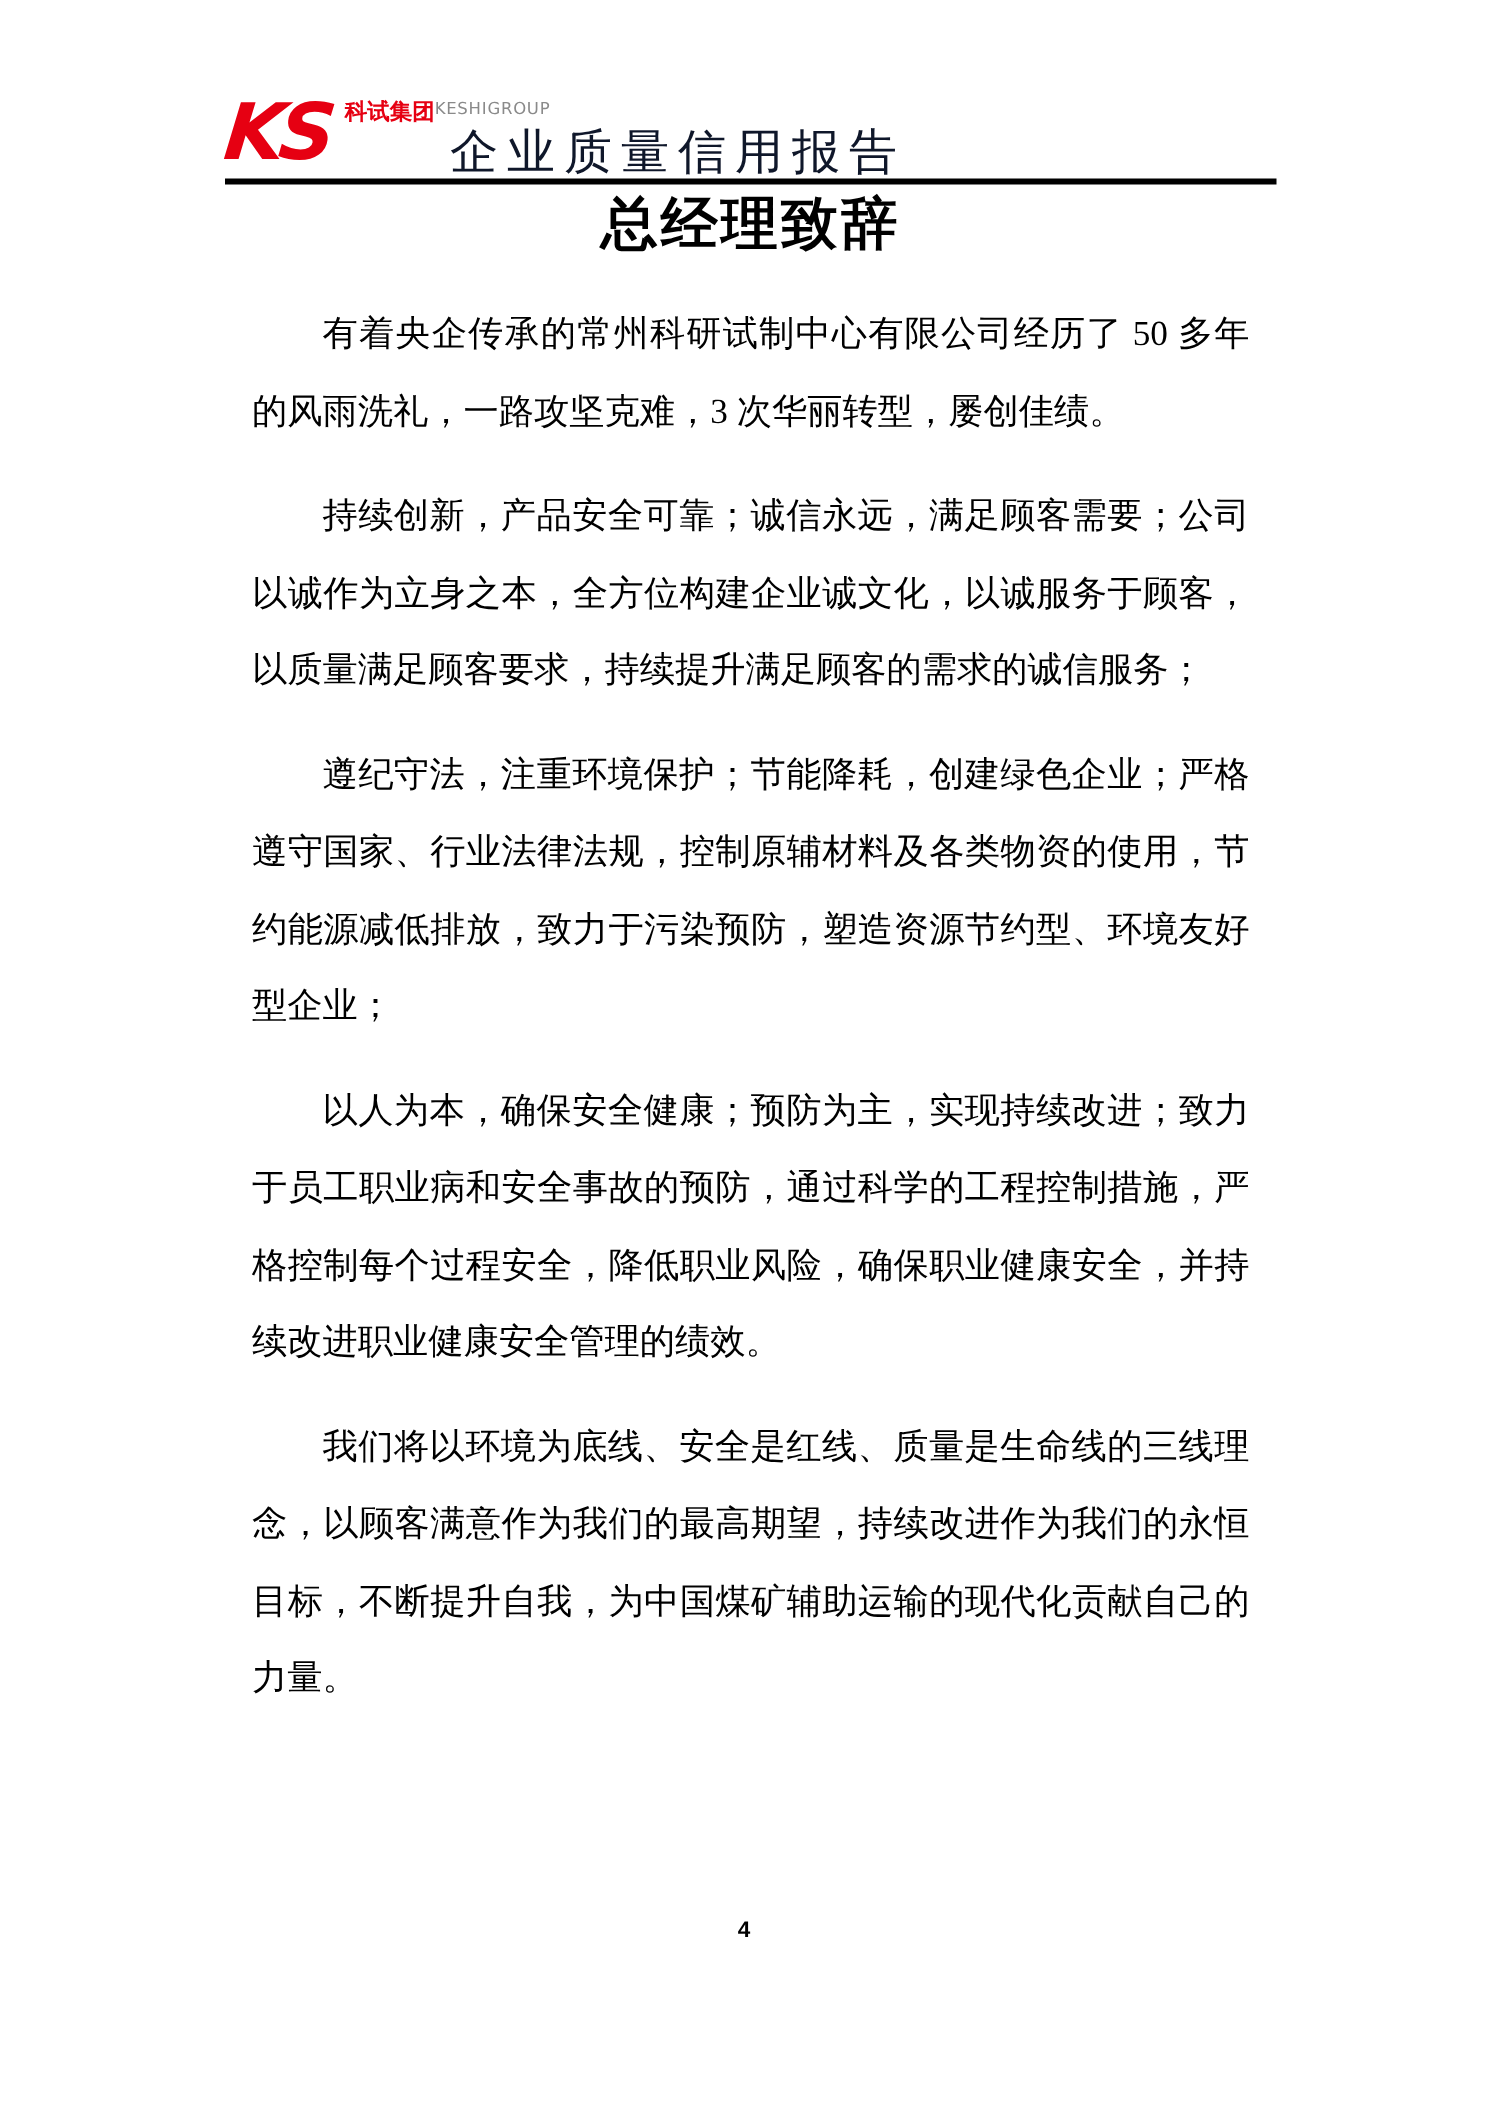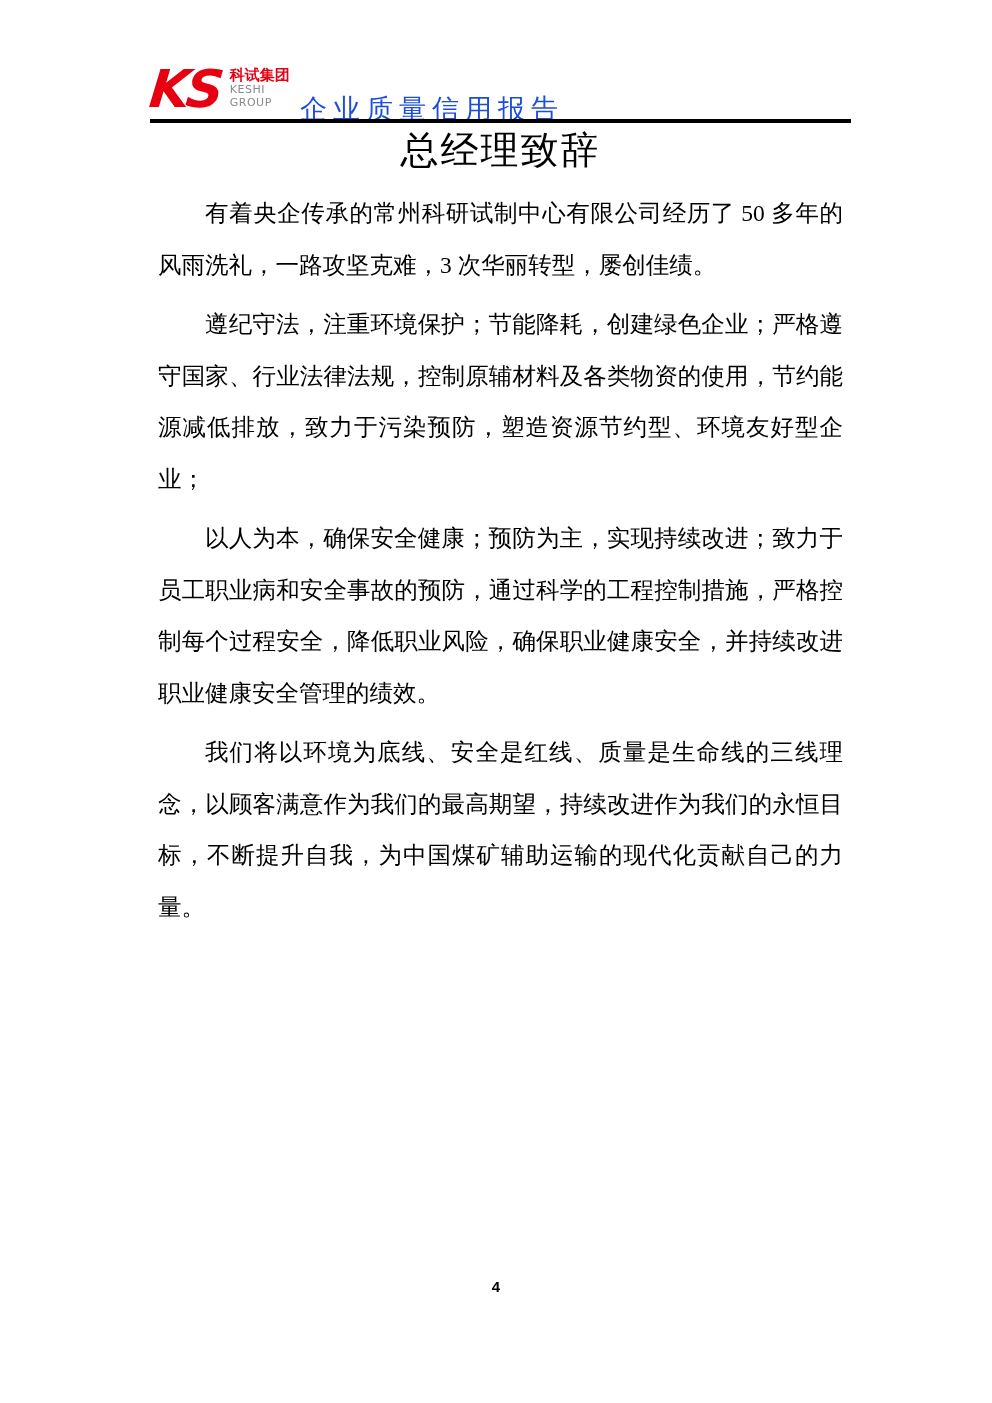--- a/index.html
+++ b/index.html
@@ -43,46 +43,46 @@
     font-size: 52px;
     line-height: 50px;
     letter-spacing: -4px;
     color: #e60012;
     transform: skewX(-6deg);
   }
   .logo-text {
     margin-left: 10px;
     margin-top: 2px;
     display: flex;
-    flex-direction: column;
+    flex-direction: row;
     justify-content: flex-end;
   }
   .logo-cn {
     color: #e60012;
     font-size: 15px;
     font-weight: bold;
     line-height: 17px;
     font-family: "Liberation Sans", "DejaVu Sans", sans-serif;
   }
   .logo-en {
     color: #8a8a8a;
     font-size: 11px;
     font-weight: normal;
     line-height: 13px;
     letter-spacing: 0.5px;
     font-family: "DejaVu Sans", "Liberation Sans", sans-serif;
   }
   .doc-title {
     position: absolute;
     left: 150px;
-    top: 33px;
-    font-size: 27px;
+    top: 22px;
+    font-size: 32px;
     letter-spacing: 6px;
     font-family: "Liberation Serif", "DejaVu Serif", serif;
-    color: #1d4ed8;
+    color: #0f172a;
     white-space: nowrap;
   }
   .header-rule {
     position: absolute;
     left: 150px;
     top: 119px;
     width: 701px;
     height: 4px;
     background: #000000;
   }
@@ -90,37 +90,37 @@
   
   .main-title {
     position: absolute;
     left: 150px;
     top: 127px;
     width: 701px;
     text-align: center;
     font-size: 38px;
     line-height: 46px;
     letter-spacing: 2px;
-    font-weight: 400;
+    font-weight: 700;
     margin: 0;
   }
 
   
   .content {
     position: absolute;
     left: 150px;
     top: 180px;
     width: 701px;
     font-size: 23.5px;
     line-height: 51.5px;
     text-align: justify;
     text-justify: inter-ideograph;
   }
   .content p {
-    margin: 8px;
+    margin: 18px;
     text-indent: 2em;
   }
   .signature {
     text-align: right;
     text-indent: 0 !important;
     padding-right: 14px;
   }
 
   
   .page-number {
@@ -149,20 +149,21 @@
       </span>
     </div>
     <div class="doc-title">企业质量信用报告</div>
   </div>
   <div class="header-rule"></div>
 
   <h1 class="main-title">总经理致辞</h1>
 
   <div class="content">
     <p>有着央企传承的常州科研试制中心有限公司经历了 50 多年的风雨洗礼，一路攻坚克难，3 次华丽转型，屡创佳绩。</p>
+    <p>持续创新，产品安全可靠；诚信永远，满足顾客需要；公司以诚作为立身之本，全方位构建企业诚文化，以诚服务于顾客，以质量满足顾客要求，持续提升满足顾客的需求的诚信服务；</p>
     <p>遵纪守法，注重环境保护；节能降耗，创建绿色企业；严格遵守国家、行业法律法规，控制原辅材料及各类物资的使用，节约能源减低排放，致力于污染预防，塑造资源节约型、环境友好型企业；</p>
     <p>以人为本，确保安全健康；预防为主，实现持续改进；致力于员工职业病和安全事故的预防，通过科学的工程控制措施，严格控制每个过程安全，降低职业风险，确保职业健康安全，并持续改进职业健康安全管理的绩效。</p>
     <p>我们将以环境为底线、安全是红线、质量是生命线的三线理念，以顾客满意作为我们的最高期望，持续改进作为我们的永恒目标，不断提升自我，为中国煤矿辅助运输的现代化贡献自己的力量。</p>
   </div>
 
   <div class="page-number">4</div>
 
 </div>
 
 </body></html>

